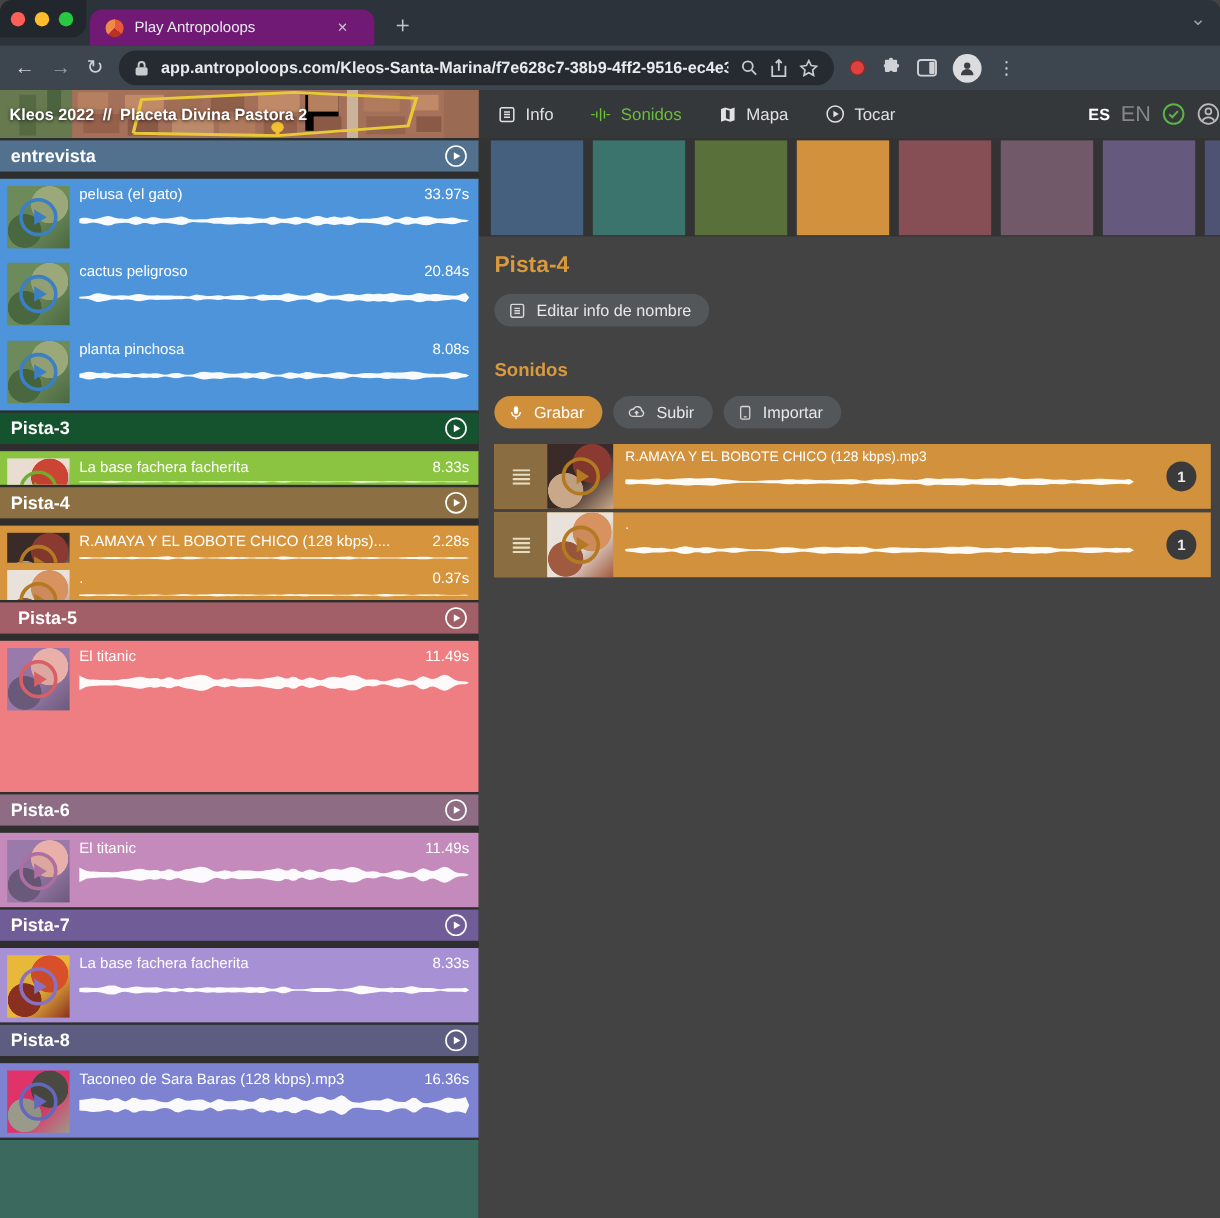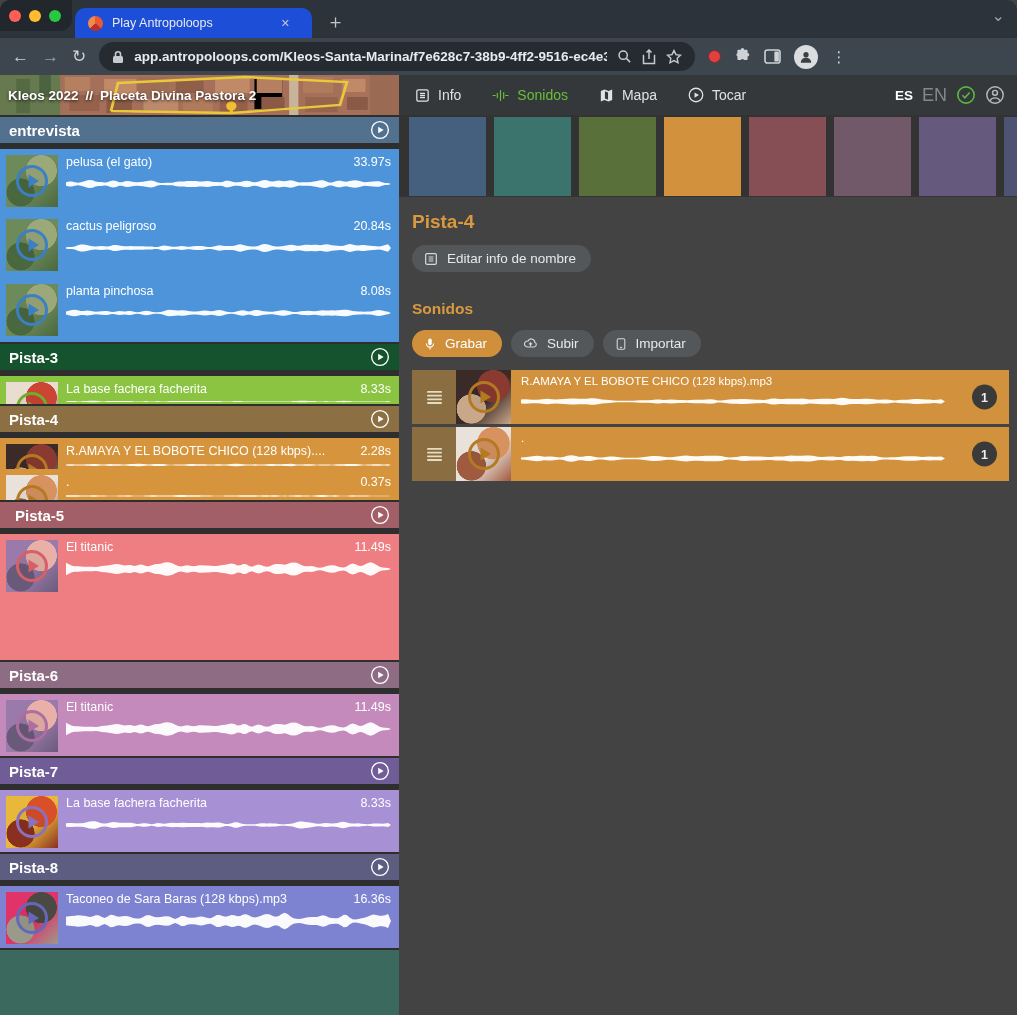--- a/index.html
+++ b/index.html
@@ -3,21 +3,21 @@
 <meta charset="utf-8">
 <style>
   html,body{margin:0;padding:0;background:#1a1a1a;}
   *{box-sizing:border-box;font-family:"Liberation Sans",sans-serif;}
   .screen{position:relative;width:1017px;height:1015px;overflow:hidden;background:#434343;}
 
   
   .tabstrip{position:relative;height:38px;background:#2c333a;border-radius:10px 10px 0 0;}
   .traffic{position:absolute;left:0;top:0;width:72px;height:31px;background:#21272c;border-radius:10px 0 12px 0;display:flex;align-items:center;gap:8px;padding-left:9px;}
   .dot{width:12px;height:12px;border-radius:50%;}
-  .tab{position:absolute;left:75px;top:8px;width:237px;height:30px;background:#1d4ed8;border-radius:10px 10px 0 0;display:flex;align-items:center;padding:0 18px 0 13px;}
+  .tab{position:absolute;left:75px;top:8px;width:237px;height:30px;background:#701a75;border-radius:10px 10px 0 0;display:flex;align-items:center;padding:0 18px 0 13px;}
   .favicon{width:15px;height:15px;border-radius:50%;background:conic-gradient(#e8593a 0 130deg,#b83325 130deg 225deg,#ef8a48 225deg 360deg);flex:none;}
   .tabtitle{margin-left:9px;font-size:12.5px;color:#e8eaed;flex:1;white-space:nowrap;overflow:hidden;}
   .tabclose{color:#c3c6c9;font-size:11px;padding:2px 4px;}
   .newtab{position:absolute;left:326px;top:9px;color:#c3c6c9;font-size:19px;line-height:26px;}
   .strip-chevron{position:absolute;right:12px;top:6px;color:#9aa0a6;font-size:16px;}
   .toolbar{height:37px;background:#3d464e;display:flex;align-items:center;padding:0 12px;gap:13px;}
   .navbtn{color:#ced2d6;font-size:17px;line-height:1;}
   .navbtn.dim{color:#99a0a6;}
   .urlpill{flex:0 0 596px;height:29px;border-radius:15px;background:#252b31;display:flex;align-items:center;padding:0 13px;gap:10px;min-width:0;}
   .urltext{font-size:13.5px;font-weight:700;color:#e8eaed;white-space:nowrap;overflow:hidden;flex:1;min-width:0;}
@@ -29,21 +29,21 @@
   .kebab{color:#ced2d6;font-size:15px;letter-spacing:0;}
 
   
   .appnav{height:40px;background:#35383b;display:flex;align-items:center;}
   .nav-media{position:relative;width:399px;height:40px;flex:none;overflow:hidden;}
   .nav-media svg{position:absolute;inset:0;width:100%;height:100%;}
   .breadcrumb{position:absolute;left:8px;top:0;height:40px;display:flex;align-items:center;gap:7px;color:#fff;font-size:13.5px;font-weight:700;text-shadow:0 1px 3px rgba(0,0,0,.75);white-space:nowrap;}
   .nav-tabs{display:flex;align-items:center;gap:30px;margin-left:15px;}
   .nav-tab{display:flex;align-items:center;gap:7px;color:#dfe1e3;font-size:14px;cursor:default;}
   .nav-tab .tic{display:flex;}
-  .nav-right{margin-left:auto;display:flex;align-items:center;gap:9px;padding-right:12px;}
+  .nav-right{margin-left:auto;display:flex;align-items:center;gap:9px;}
   .lang-sel{color:#fff;font-weight:700;font-size:13.5px;}
   .lang-oth{color:#85888b;font-size:18px;}
 
   
   .content{display:flex;height:900px;background:#333;}
   .sidebar{width:399px;flex:none;background:#2e2e2e;padding-top:2px;overflow:hidden;display:flex;flex-direction:column;}
   .main{flex:1;min-width:0;display:flex;flex-direction:column;}
 
   
   .track{margin-bottom:2px;flex:none;}

